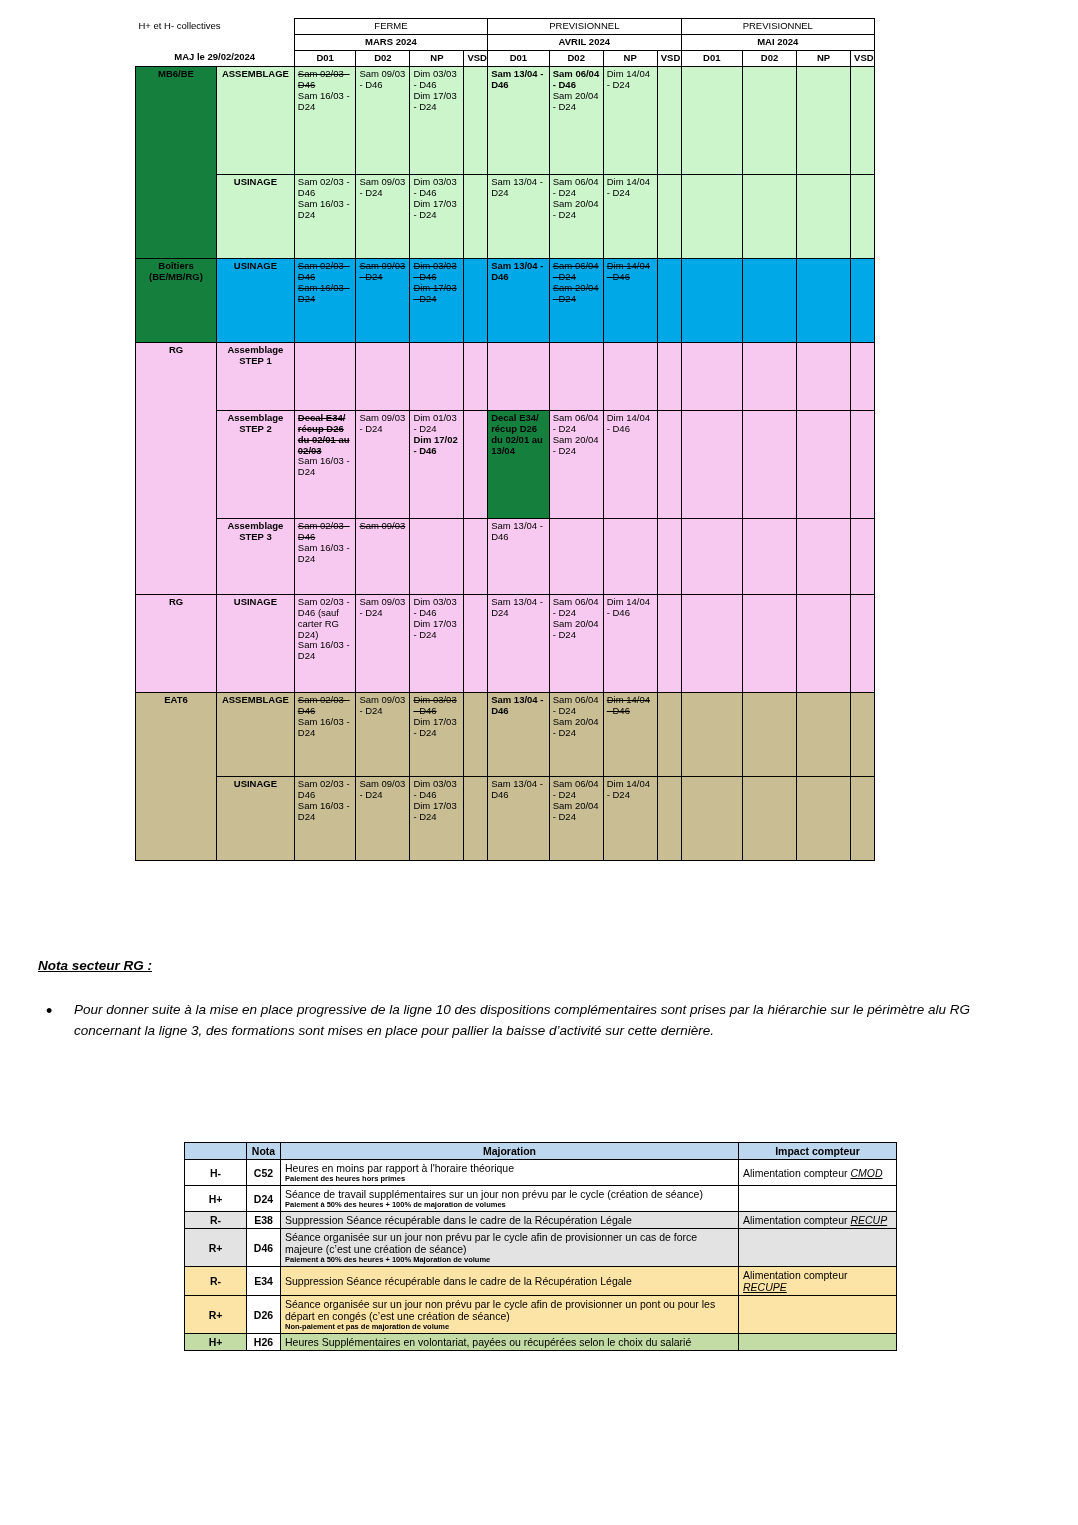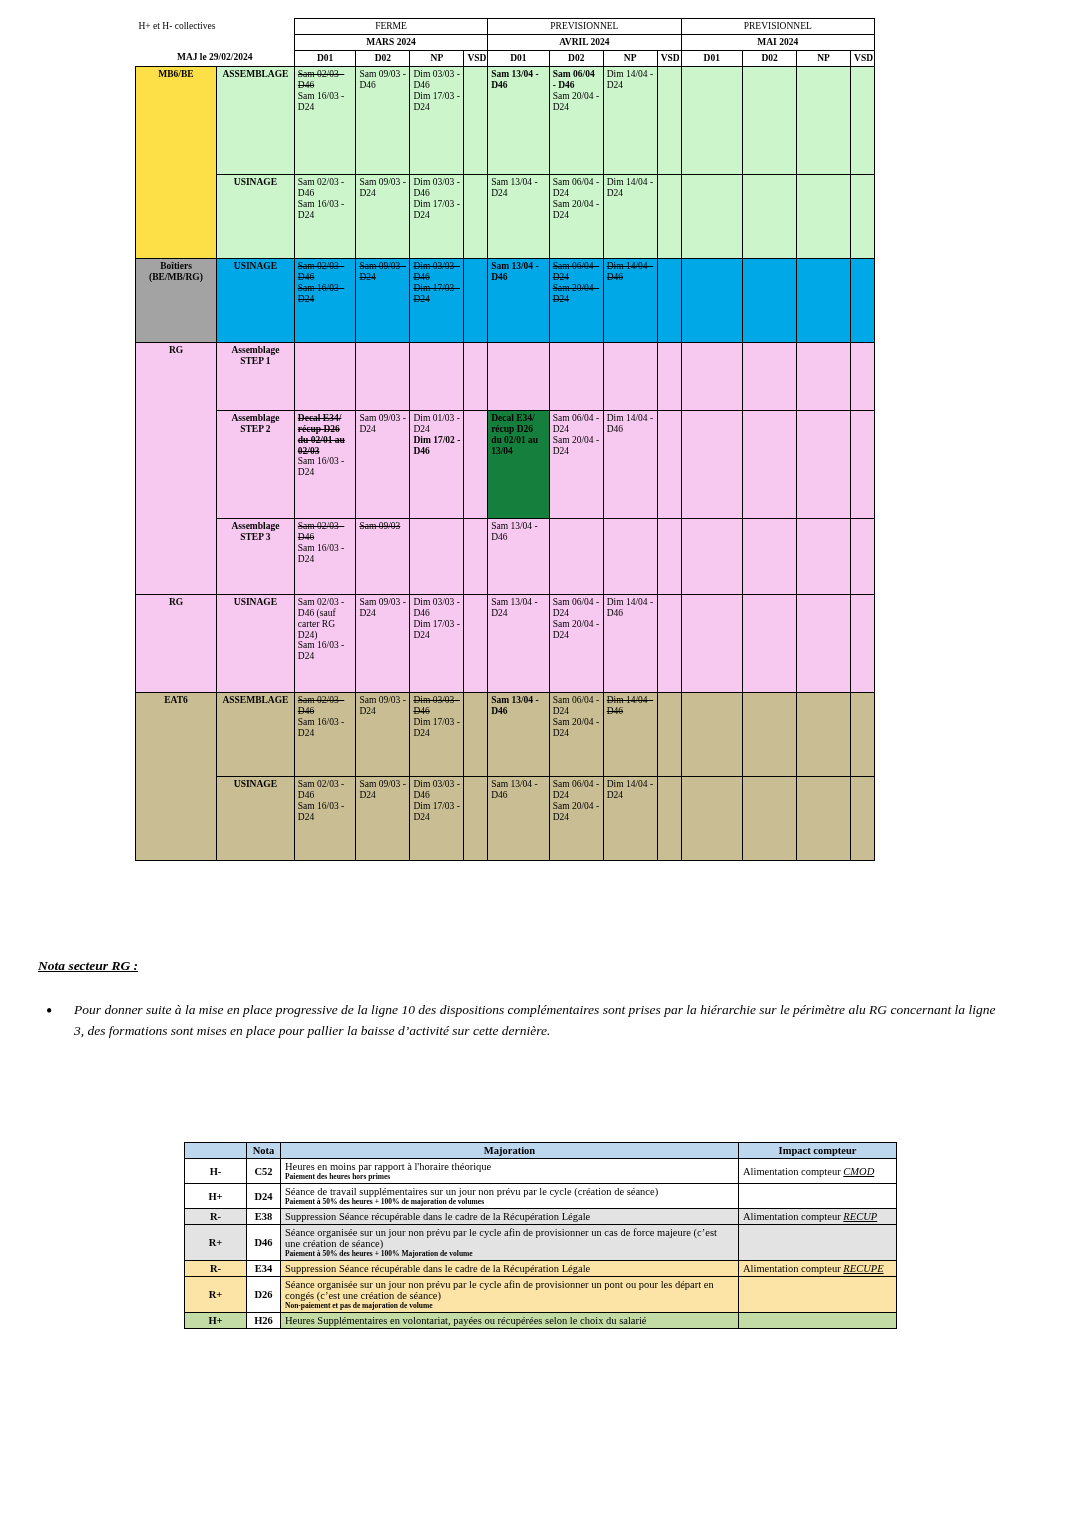--- a/index.html
+++ b/index.html
@@ -5,21 +5,21 @@
   html,body{margin:0;padding:0;}
   body{
     width:1078px;height:1525px;
     background:#ffffff;
     font-family:"Liberation Sans", sans-serif;
     font-size:11px;
     color:#000;
     position:relative;
     overflow:hidden;
   }
-  .page{position:relative;width:1078px;height:1525px;font-family:Liberation Serif, serif;}
+  .page{position:relative;width:1078px;height:1525px;}
 
   
   table.planning{
     border-collapse:collapse;
     position:absolute;
     left:135px;top:18px;
     width:740px;
     table-layout:fixed;
   }
   table.planning td,table.planning th{
@@ -150,21 +150,21 @@
         <td class="hdr-day">NP</td>
         <td class="hdr-day">VSD</td>
         <td class="hdr-day">D01</td>
         <td class="hdr-day">D02</td>
         <td class="hdr-day">NP</td>
         <td class="hdr-day">VSD</td>
       </tr>
     </thead>
     <tbody id="planning-body">
         <tr style="height: 108px;">
-          <td class="sector" rowspan="2" style="background: #fde047;">MB6/BE</td>
+          <td class="sector" rowspan="2" style="background: #15803d;">MB6/BE</td>
           <td class="op" style="background: rgb(204, 245, 204);">ASSEMBLAGE</td>
           <td class="cell-lines" style="background: rgb(204, 245, 204);">
             <div class="strike" style="white-space: normal;">Sam 02/03 - D46</div>
             <div style="white-space: normal;">Sam 16/03 - D24</div>
           </td>
           <td class="cell-lines" style="background: rgb(204, 245, 204);">
             <div style="white-space: normal;">Sam 09/03 - D46</div>
           </td>
           <td class="cell-lines" style="background: rgb(204, 245, 204);">
             <div style="white-space: normal;">Dim 03/03 - D46</div>
@@ -211,21 +211,21 @@
           <td class="cell-lines" style="background: rgb(204, 245, 204);">
             <div style="white-space: normal;">Dim 14/04 - D24</div>
           </td>
           <td class="cell-lines" style="background: rgb(204, 245, 204);"></td>
           <td class="cell-lines" style="background: rgb(204, 245, 204);"></td>
           <td class="cell-lines" style="background: rgb(204, 245, 204);"></td>
           <td class="cell-lines" style="background: rgb(204, 245, 204);"></td>
           <td class="cell-lines" style="background: rgb(204, 245, 204);"></td>
         </tr>
         <tr style="height: 84px;">
-          <td class="sector" rowspan="1" style="background: #a3a3a3;">Boîtiers (BE/MB/RG)</td>
+          <td class="sector" rowspan="1" style="background: #15803d;">Boîtiers (BE/MB/RG)</td>
           <td class="op" style="background: rgb(0, 168, 232);">USINAGE</td>
           <td class="cell-lines" style="background: rgb(0, 168, 232);">
             <div class="strike" style="white-space: normal;">Sam 02/03 - D46</div>
             <div class="strike" style="white-space: normal;">Sam 16/03 - D24</div>
           </td>
           <td class="cell-lines" style="background: rgb(0, 168, 232);">
             <div class="strike" style="white-space: normal;">Sam 09/03 - D24</div>
           </td>
           <td class="cell-lines" style="background: rgb(0, 168, 232);">
             <div class="strike" style="white-space: normal;">Dim 03/03 - D46</div>

